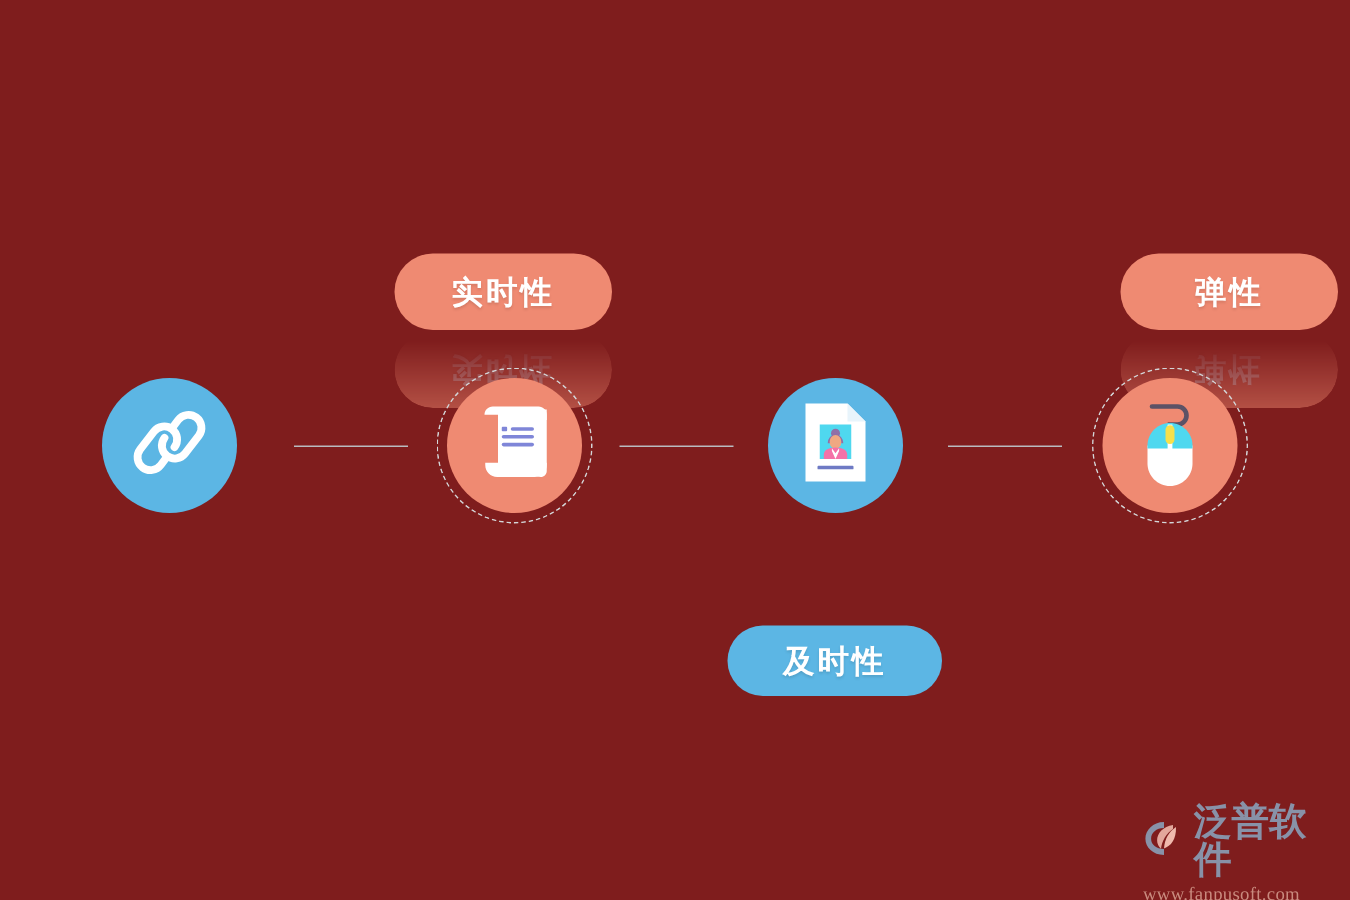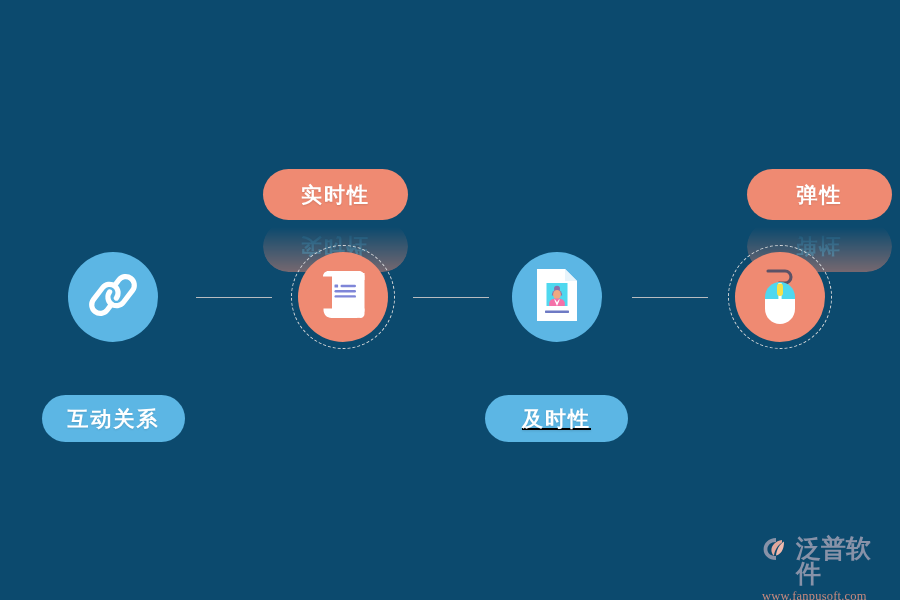--- a/index.html
+++ b/index.html
@@ -10,21 +10,21 @@
     width: 900px;
     height: 600px;
     background: #ffffff;
     font-family: "Liberation Sans", "DejaVu Sans", sans-serif;
     overflow: hidden;
   }
   #stage {
     position: relative;
     width: 900px;
     height: 600px;
-    background: #0c4a6e;
+    background: #7f1d1d;
   }
 
   
   .connector {
     position: absolute;
     height: 1px;
     background: #b9bcc0;
     top: 297px;
   }
   .conn-1 { left: 196px; width: 76px; }
@@ -86,41 +86,41 @@
     opacity: 0.55;
     -webkit-mask-image: linear-gradient(to top, rgba(0,0,0,0) 12%, rgba(0,0,0,0.85) 100%);
     mask-image: linear-gradient(to top, rgba(0,0,0,0) 12%, rgba(0,0,0,0.85) 100%);
     margin-top: 1px;
   }
 
   
   .b-realtime   { left: 263px; top: 169px; }
   .b-elastic    { left: 747px; top: 169px; }
   .b-interact   { left: 42px;  top: 395px; }
-  .b-timely     { left: 485px; top: 395px; text-decoration: underline; }
+  .b-timely     { left: 485px; top: 417px; }
 
   .b-realtime .badge { width: 145px; height: 51px; }
   .b-elastic  .badge { width: 145px; height: 51px; }
   .b-interact .badge { width: 143px; height: 47px; }
   .b-timely   .badge { width: 143px; height: 47px; }
 
   
   #watermark {
     position: absolute;
     left: 762px;
     top: 536px;
     width: 130px;
     height: 56px;
     display: flex;
     flex-direction: column;
     align-items: flex-start;
   }
   .wm-row {
     display: flex;
-    align-items: flex-start;
+    align-items: center;
     gap: 4px;
   }
   .wm-text {
     font-size: 25px;
     font-weight: bold;
     color: #8892a8;
     letter-spacing: 0px;
     line-height: 1;
   }
   .wm-url {
@@ -143,23 +143,20 @@
   <div class="badge-wrap b-realtime">
     <div class="badge coral">实时性</div>
     <div class="badge coral badge-reflect">实时性</div>
   </div>
 
   <div class="badge-wrap b-elastic">
     <div class="badge coral">弹性</div>
     <div class="badge coral badge-reflect">弹性</div>
   </div>
 
-  <div class="badge-wrap b-interact">
-    <div class="badge blue">互动关系</div>
-  </div>
 
   <div class="badge-wrap b-timely">
     <div class="badge blue">及时性</div>
   </div>
 
   <div class="node blue n1">
     <span>
       <svg width="54" height="54" viewBox="0 0 54 54">
         <g fill="none" stroke="#ffffff" stroke-width="5.2" stroke-linecap="round">
           <path d="M20.5 33.5 L15.5 38.5 a8.6 8.6 0 0 1 -12.2 -12.2 L14.0 15.8

